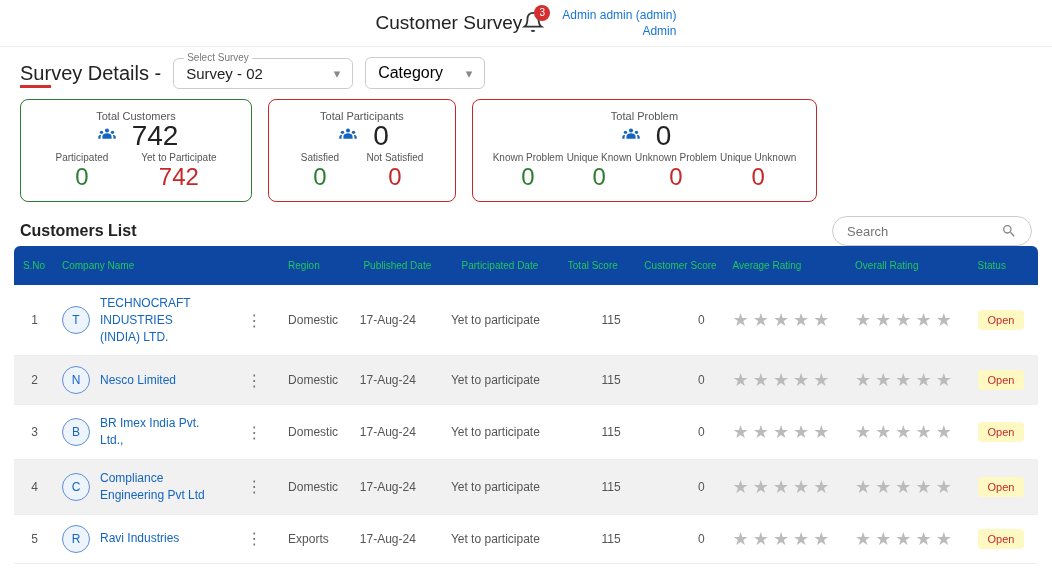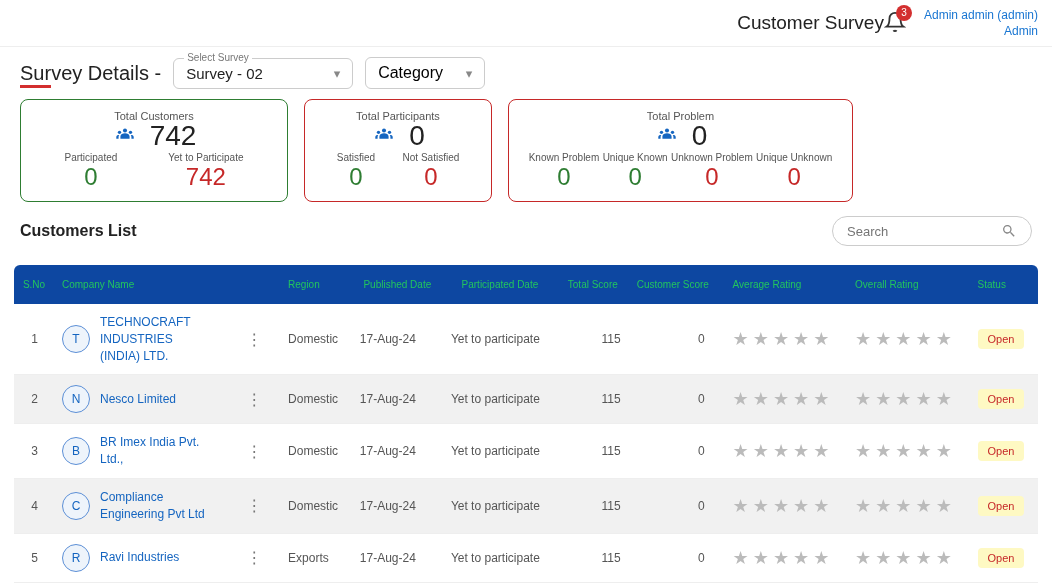--- a/index.html
+++ b/index.html
@@ -1,49 +1,49 @@
 <!DOCTYPE html>
 <html><head>
 <meta charset="utf-8">
 <style>
 *{box-sizing:border-box;margin:0;padding:0;font-family:'Segoe UI',Arial,sans-serif}
 body{background:#fff;color:#333;font-size:13px}
-.header{display:flex;justify-content:flex-end;align-items:center;padding:8px 14px;border-bottom:1px solid #eee}
+.header{display:flex;justify-content:center;align-items:center;padding:8px 32px;border-bottom:1px solid #eee}
 .title{font-size:19px;font-weight:500;color:#222}
 .header-right{display:flex;align-items:center;gap:18px}
 .bell{position:relative;cursor:pointer}
 .bell svg{width:22px;height:22px}
 .badge{position:absolute;top:-6px;right:-6px;background:#d32f2f;color:#fff;border-radius:50%;width:16px;height:16px;font-size:10px;display:flex;align-items:center;justify-content:center}
 .user-info{text-align:right;color:#1976d2;font-size:12px;font-weight:500}
 .user-info .line2{margin-top:2px}
 .subheader{display:flex;align-items:center;gap:12px;padding:10px 20px}
 .survey-details{font-size:20px;font-weight:500;color:#222}
 .survey-details .underline{border-bottom:3px solid #d32f2f;padding-bottom:1px}
 .select-box{position:relative;border:1px solid #ccc;border-radius:6px;padding:6px 40px 6px 12px;min-width:180px;cursor:pointer}
 .select-box .label{position:absolute;top:-7px;left:10px;background:#fff;font-size:10px;color:#777;padding:0 3px}
 .select-box .value{font-size:15px;color:#222}
 .select-box .chev{position:absolute;right:12px;top:50%;transform:translateY(-50%);color:#888}
 .select-box.cat .value{color:#000000;font-size:16px}
 .cards{display:flex;gap:16px;padding:0 20px 14px}
 .card{border:1.5px solid;border-radius:8px;padding:10px 18px;text-align:center}
-.card.green{border-color:#2e7d32;width:268px}
+.card.green{border-color:#2e7d32;width:232px}
 .card.red{border-color:#c62828}
 .card.red.c2{width:188px}
 .card.red.c3{width:345px}
 .card-title{font-size:11px;color:#555;margin-bottom:-2px}
 .card-main{display:flex;align-items:center;justify-content:center;gap:12px}
 .card-main .num{font-size:28px;font-weight:500;color:#222}
 .card-main svg{width:26px;height:22px;fill:#1565c0}
 .card-row{display:flex;justify-content:space-around;margin-top:0}
 .card-col{text-align:center}
 .card-col .lbl{font-size:10px;color:#555}
 .card-col .val{font-size:24px;font-weight:500}
 .green-txt{color:#2e7d32}
 .red-txt{color:#c62828}
-.list-header{display:flex;justify-content:space-between;align-items:center;padding:0 20px 19px}
+.list-header{display:flex;justify-content:space-between;align-items:center;padding:0 20px 0}
 .list-title{font-size:16px;font-weight:600;color:#222}
 .search{border:1px solid #ccc;border-radius:20px;padding:6px 14px;width:200px;display:flex;align-items:center;justify-content:space-between}
 .search input{border:none;outline:none;font-size:13px;width:150px;color:#555}
 .search svg{width:16px;height:16px;fill:#888}
 .table-wrap{padding:0 14px}
 table{width:100%;border-collapse:collapse}
 thead th{background:#0d47a1;color:#22c55e;font-weight:500;font-size:10px;padding:14px 8px;text-align:left}
 thead th:first-child{border-top-left-radius:6px}
 thead th:last-child{border-top-right-radius:6px}
 tbody td{padding:10px 8px;font-size:12px;color:#555;border-bottom:1px solid #eee;vertical-align:middle}
@@ -185,21 +185,21 @@
   <table>
     <thead>
         <tr>
           <th style="text-align:center">S.No</th>
           <th style="text-align:left">Company Name</th>
           <th style="text-align:left"></th>
           <th style="text-align:left">Region</th>
           <th style="text-align:center">Published Date</th>
           <th style="text-align:center">Participated Date</th>
           <th style="text-align:center">Total Score</th>
-          <th style="text-align:left">Customer Score</th>
+          <th style="text-align:right">Customer Score</th>
           <th style="text-align:left">Average Rating</th>
           <th style="text-align:left">Overall Rating</th>
           <th style="text-align:left">Status</th>
         </tr>
       </thead>
     <tbody>
         <tr>
     <td class="sno">1</td>
     <td>
             <div class="company-cell">

